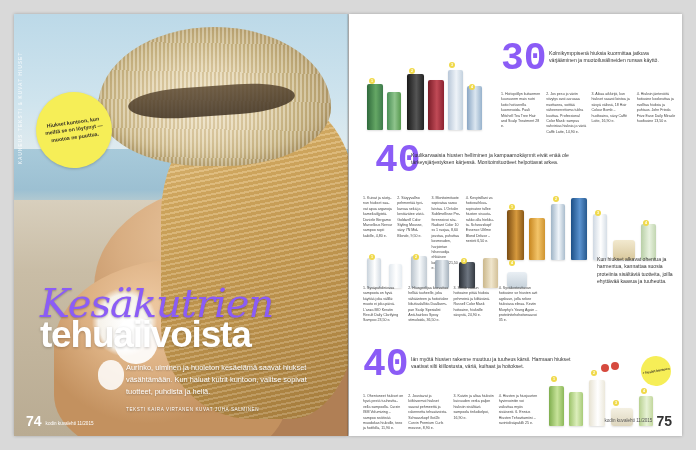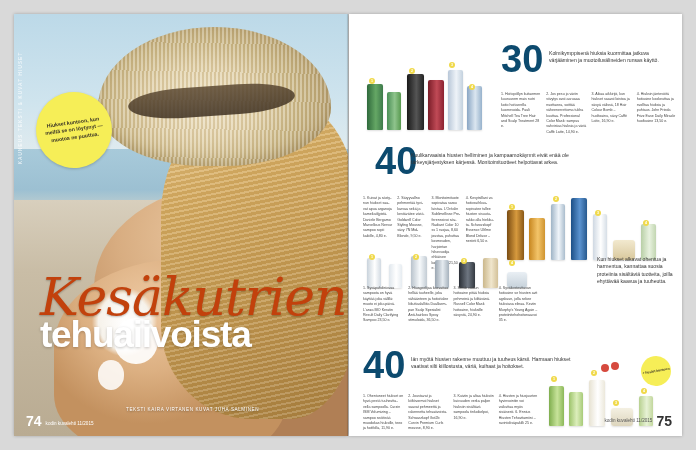--- a/index.html
+++ b/index.html
@@ -41,39 +41,39 @@
        border-radius:50%;filter:blur(.4px);}
   .cream2{position:absolute;left:30%;top:72%;width:13%;height:11%;background:#fff;border-radius:50%;opacity:.9;}
   .cream3{position:absolute;left:25%;top:82%;width:8%;height:7%;background:#fff;border-radius:50%;opacity:.85;}
 
   .badge{position:absolute;left:22px;top:78px;width:76px;height:76px;border-radius:50%;
        background:#f6ee57;display:flex;align-items:center;justify-content:center;text-align:center;
        box-shadow:0 1px 3px rgba(0,0,0,.2);transform:rotate(-8deg);}
   .badge span{font-size:5.2px;line-height:1.35;color:#3a3426;font-weight:bold;padding:0 8px;}
 
   .titlewrap{position:absolute;left:26px;bottom:84px;}
-  .title-script{font-family:"DejaVu Serif",serif;font-style:italic;font-size:52px;color:#c2410c;
+  .title-script{font-family:"DejaVu Serif",serif;font-style:italic;font-size:40px;color:#8b5cf6;
        text-shadow:0 1px 2px rgba(0,0,0,.25);letter-spacing:-1px;line-height:.9;}
   .title-bold{font-size:37px;font-weight:bold;color:#fff;letter-spacing:-1.2px;line-height:.95;margin-top:-4px;
        text-shadow:0 1px 3px rgba(0,0,0,.22);}
   .deck{position:absolute;left:112px;bottom:38px;width:195px;color:#fff;font-size:7.4px;line-height:1.6;
        text-shadow:0 1px 2px rgba(0,0,0,.3);}
   .byline{position:absolute;left:112px;bottom:24px;color:#fff;font-size:4.6px;letter-spacing:.6px;
        text-transform:uppercase;text-shadow:0 1px 2px rgba(0,0,0,.35);}
 
   .lrail{position:absolute;left:4px;top:150px;transform:rotate(-90deg);transform-origin:left top;
        white-space:nowrap;font-size:4.6px;letter-spacing:1.2px;color:#fff;text-transform:uppercase;opacity:.9;}
   .folio-l{position:absolute;left:12px;bottom:8px;display:flex;align-items:flex-end;gap:4px;color:#fff;}
   .folio-l .num{font-size:14px;font-weight:bold;line-height:1;}
   .folio-l .txt{font-size:4.6px;padding-bottom:2px;}
 
   
   .page-right{padding:0;}
   .rp{position:relative;width:100%;height:100%;}
-  .bignum{position:absolute;font-family:Liberation Sans, sans-serif;font-weight:bold;color:#0c4a6e;line-height:.8;}
+  .bignum{position:absolute;font-family:Liberation Mono, monospace;font-weight:bold;color:#8b5cf6;line-height:.8;}
   .b30{left:152px;top:30px;font-size:38px;}
   .b40{left:26px;top:132px;font-size:38px;}
   .b50{left:200px;top:236px;font-size:38px;}
   .b60{left:14px;top:336px;font-size:38px;}
   .lead{position:absolute;font-size:5.1px;line-height:1.45;color:#333;}
   .l30{left:200px;top:36px;width:128px;}
   .l40{left:62px;top:138px;width:176px;}
   .l50{left:248px;top:242px;width:80px;}
   .l60{left:62px;top:342px;width:176px;}
 
@@ -131,20 +131,21 @@
 
     <div class="badge">
       <span>Hiukset kuntoon, kun meiltä se on löytynyt — muotoa ne puuttua.</span>
     </div>
 
     <div class="titlewrap">
       <div class="title-script">Kesäkutrien</div>
       <div class="title-bold">tehuaiivoista</div>
     </div>
 
+    <div class="deck">Aurinko, uiminen ja huoleton kesäelämä saavat hiukset väsähtämään. Kun haluat kutrit kuntoon, valitse sopivat tuotteet, puhdista ja hellä.</div>
     <div class="byline">TEKSTI KAIRA VIRTANEN  KUVAT JUHA SALMINEN</div>
     <div class="lrail">KAUNEUS  TEKSTI &amp; KUVAT  HIUSET</div>
 
     <div class="folio-l">
       <div class="num">74</div>
       <div class="txt">kodin kuvalehti 11/2015</div>
     </div>
   </div>
 
   <div class="gutter"></div>

